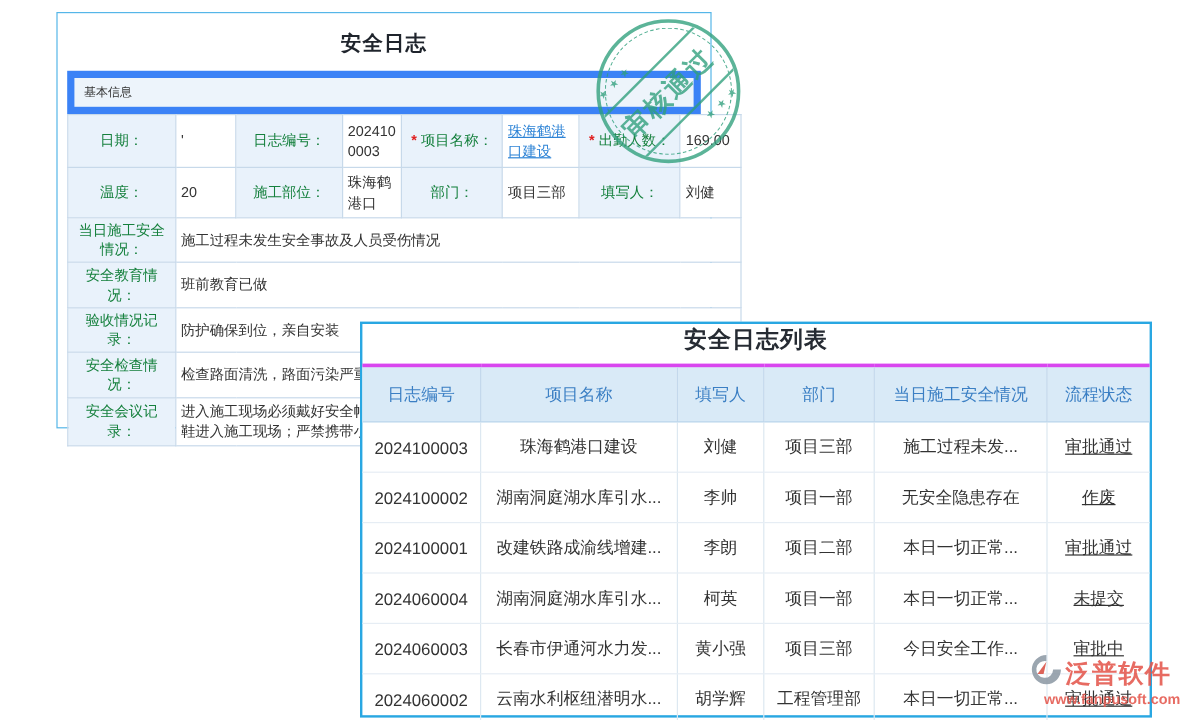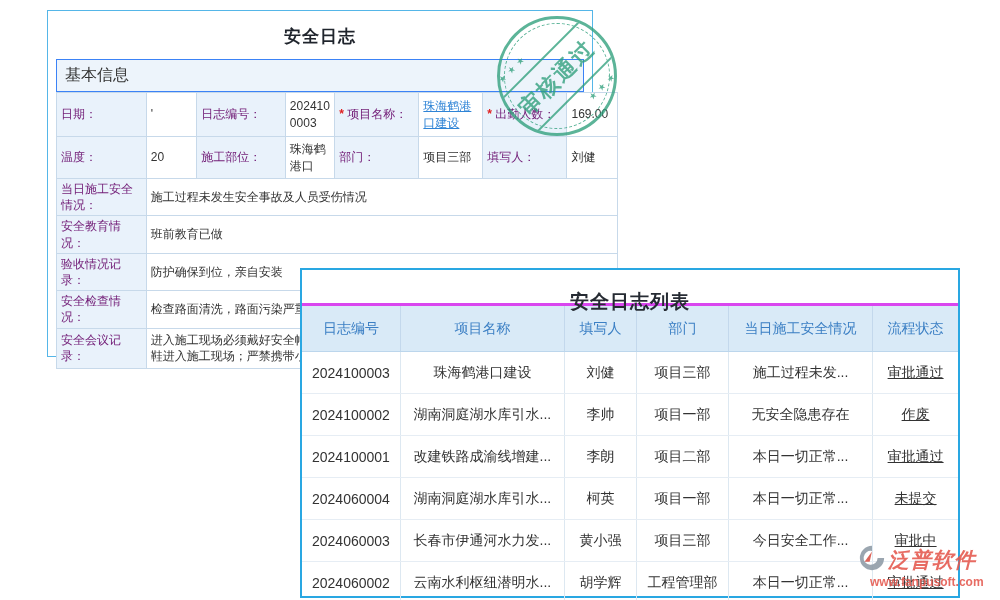--- a/index.html
+++ b/index.html
@@ -4,27 +4,27 @@
 <style>
   html,body{margin:0;padding:0;background:#fff;}
   body{width:1000px;height:600px;position:relative;overflow:hidden;
        font-family:"Liberation Sans","DejaVu Sans",sans-serif;}
 
   
   .form-panel{position:absolute;left:47px;top:10px;width:546px;height:347px;
     background:#fff;border:1px solid #55b6e8;box-sizing:border-box;z-index:1;}
   .form-title{text-align:center;font-size:17px;font-weight:bold;color:#1f242c;
     margin-top:14px;letter-spacing:1px;}
-  .section-bar{margin:11px 8px 0;background:#edf4fb;border:1px solid #3b82f6;
-    font-size:16px;color:#333;padding:5px 8px;}
+  .section-bar{margin:11px 8px 0;background:#edf4fb;border:6px solid #3b82f6;
+    font-size:10px;color:#333;padding:5px 8px;}
   .form-table{width:562px;margin:0 8px;border-collapse:collapse;table-layout:fixed;
     font-size:12px;}
   .form-table td{border:1px solid #c7d9ea;padding:2px 4px;line-height:1.35;
     word-break:break-all;overflow:hidden;}
-  .lbl{background:#e9f2fb;color:#701a75;text-align:left;margin-top:48px;}
+  .lbl{background:#e9f2fb;color:#15803d;text-align:center;margin-top:48px;}
   .val{background:#fff;color:#333;text-align:left;}
   .req::before{content:"* ";color:#e02020;font-weight:bold;}
   .flink{color:#2f84d6;text-decoration:underline;cursor:pointer;}
   tr.r1{height:44px;} tr.r2{height:42px;} tr.rs{height:28px;} tr.rb{height:40px;}
 
   
   .stamp{position:absolute;left:497px;top:16px;width:120px;height:120px;z-index:3;
     opacity:.78;pointer-events:none;}
   .stamp-outer{width:100%;height:100%;border:3px solid #2f9f7c;border-radius:50%;
     box-sizing:border-box;overflow:hidden;position:relative;}
@@ -34,37 +34,37 @@
     margin-top:-23px;transform:rotate(-45deg);border-top:2px solid #2f9f7c;
     border-bottom:2px solid #2f9f7c;display:flex;align-items:center;justify-content:center;}
   .stamp-text{color:#2f9f7c;font-size:22px;font-weight:bold;letter-spacing:2px;}
   .stars-a{position:absolute;top:-20px;left:44px;color:#2f9f7c;font-size:9px;letter-spacing:1px;}
   .stars-b{position:absolute;bottom:-20px;right:44px;color:#2f9f7c;font-size:9px;letter-spacing:1px;}
 
   
   .list-panel{position:absolute;left:300px;top:268px;width:660px;height:330px;
     background:#fff;border:2px solid #29a7e2;box-sizing:border-box;z-index:4;}
   .list-title{text-align:center;font-size:19px;font-weight:bold;color:#262b33;
-    padding-top:19px;height:33px;box-sizing:border-box;letter-spacing:1px;}
+    padding-top:0;height:33px;box-sizing:border-box;letter-spacing:1px;}
   .list-table{width:100%;border-collapse:collapse;table-layout:fixed;font-size:14px;}
   .list-table th{background:#d9eaf7;color:#3b7fc4;font-weight:normal;height:43px;
     border-top:3px solid #d946ef;border-bottom:1px solid #bcd6ec;
     border-right:1px solid #c3d8ec;text-align:center;}
   .list-table th:last-child{border-right:none;}
   .list-table td{height:39px;text-align:center;color:#333;
     border-bottom:1px solid #e6edf4;border-right:1px solid #dde8f1;
     overflow:hidden;white-space:nowrap;text-overflow:clip;}
   .list-table td:last-child{border-right:none;text-decoration:underline;}
   .c-blue{color:#3b8fd9;cursor:pointer;}
   .st-green{color:#2e9e44;} .st-purple{color:#a233a8;}
   .st-blue{color:#3b4ede;}  .st-orange{color:#f5a623;}
 
   
   .watermark{position:absolute;left:858px;top:544px;z-index:6;opacity:.88;pointer-events:none;}
-  .wm-top{display:flex;align-items:center;font-style:italic;}
+  .wm-top{display:flex;align-items:center;}
   .wm-name{font-size:21px;font-weight:bold;color:#e4574d;letter-spacing:1px;margin-left:2px;}
   .wm-url{font-size:12px;font-weight:bold;color:#e4574d;margin-left:12px;margin-top:-1px;}
 </style>
 </head>
 <body>
 
 <div class="form-panel">
   <div class="form-title">安全日志</div>
   <div class="section-bar">基本信息</div>
   <table class="form-table">

